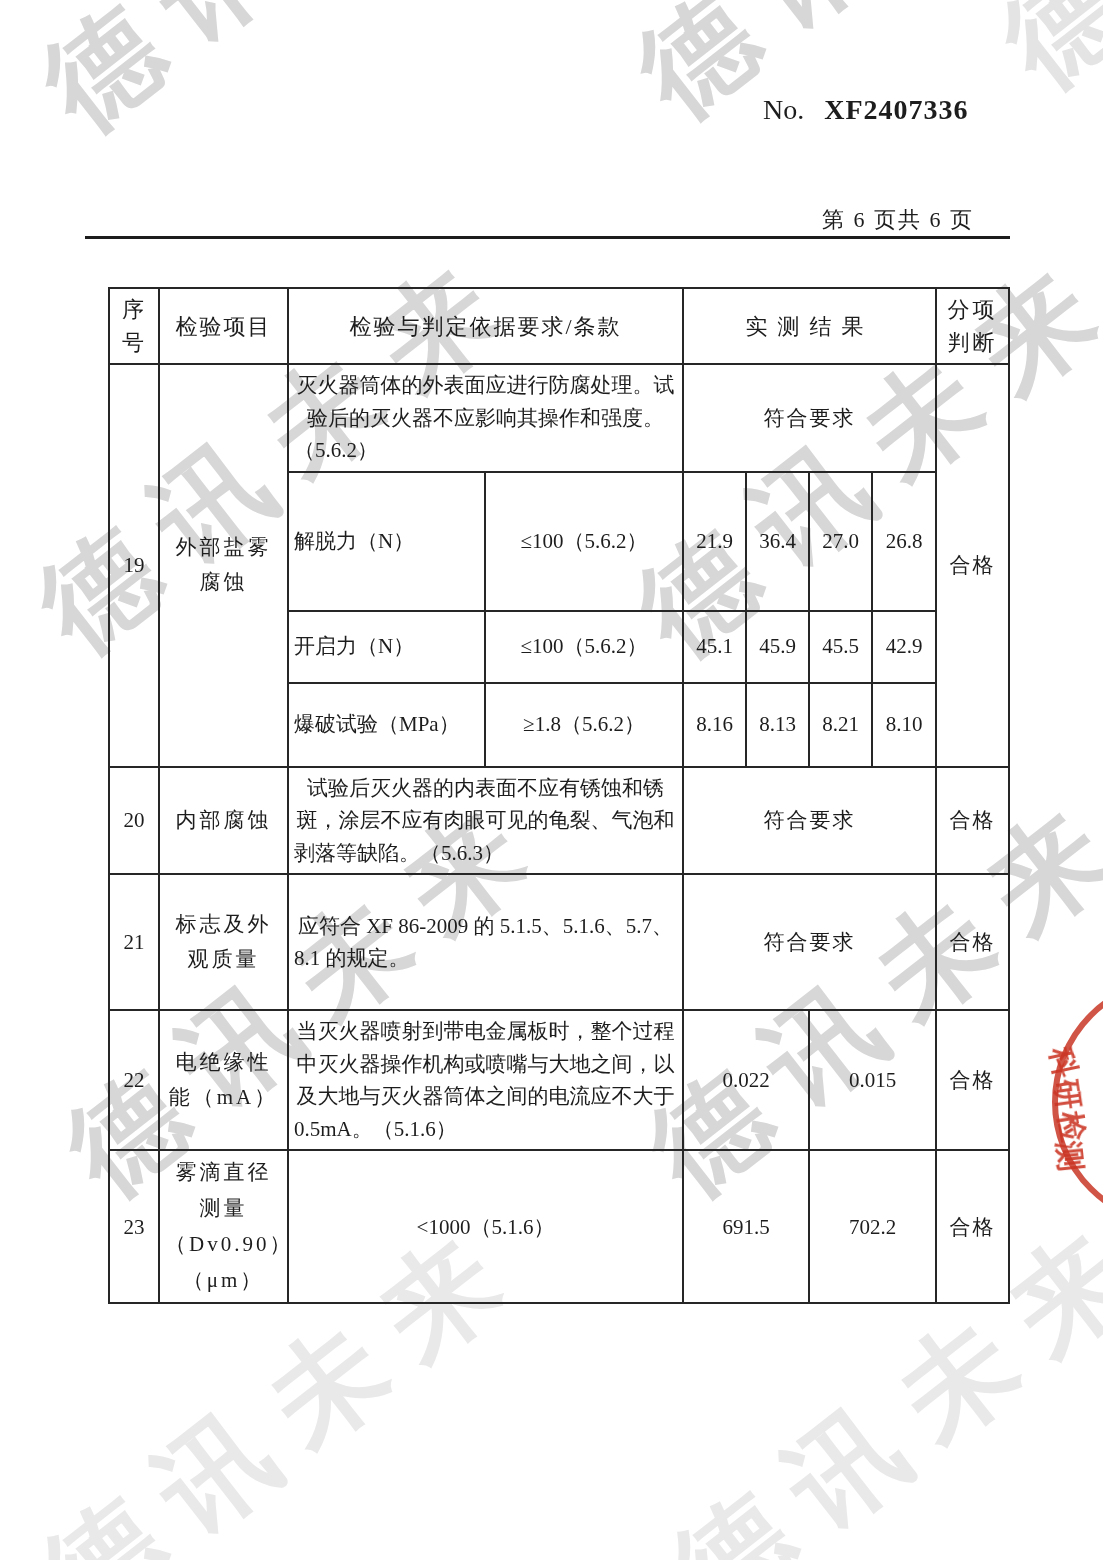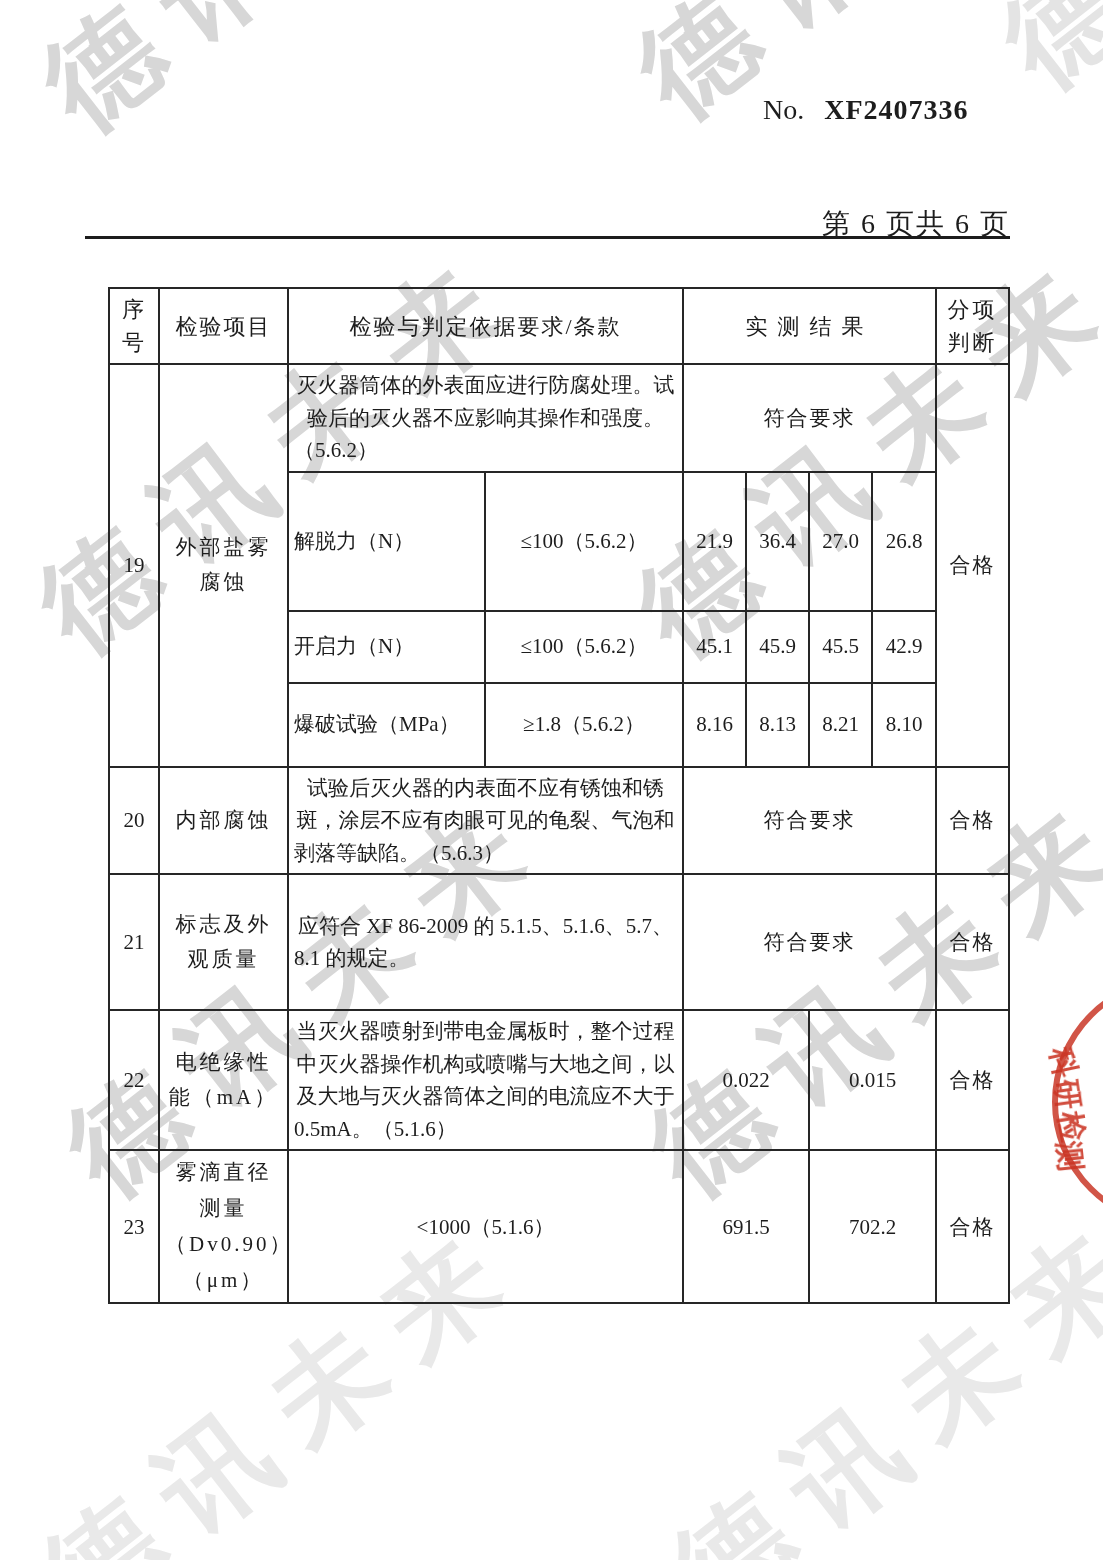--- a/index.html
+++ b/index.html
@@ -30,21 +30,21 @@
   .wm.lighter{color:#e9e9e9;}
   
   .hdr{position:absolute;z-index:1;}
   .report-no{left:763px;top:94px;font-size:28px;}
   .report-no b{margin-left:20px;letter-spacing:1px;}
   .doc-title{
     left:433px;top:153px;
     font-size:46px;font-weight:bold;
     letter-spacing:26px;white-space:nowrap;
   }
-  .page-info{left:822px;top:205px;font-size:28px;letter-spacing:2px;white-space:nowrap;}
+  .page-info{left:822px;top:205px;font-size:22px;letter-spacing:2px;white-space:nowrap;}
   .header-rule{
     position:absolute;z-index:1;
     left:85px;top:236px;width:925px;height:3px;
     background:#1c1c1c;
   }
   
   table.rpt{
     position:absolute;z-index:1;
     left:108px;top:287px;
     border-collapse:collapse;

